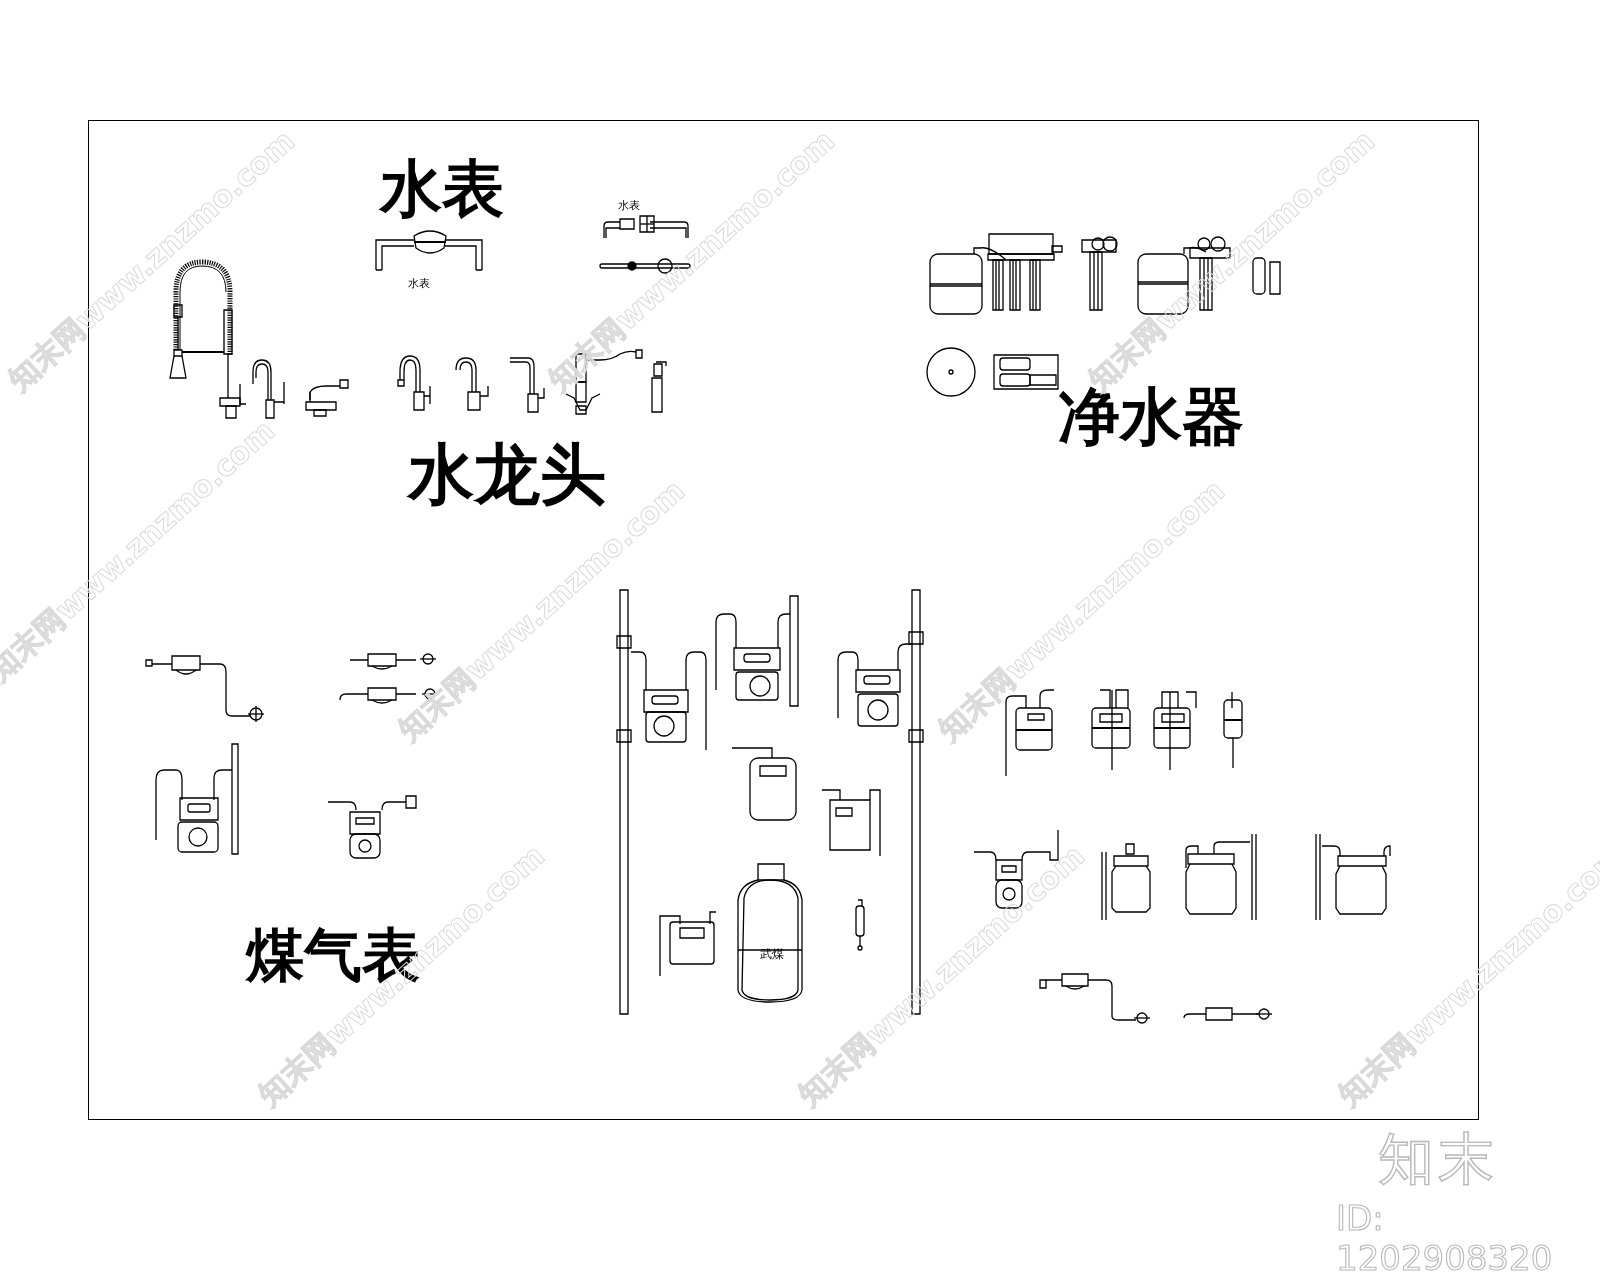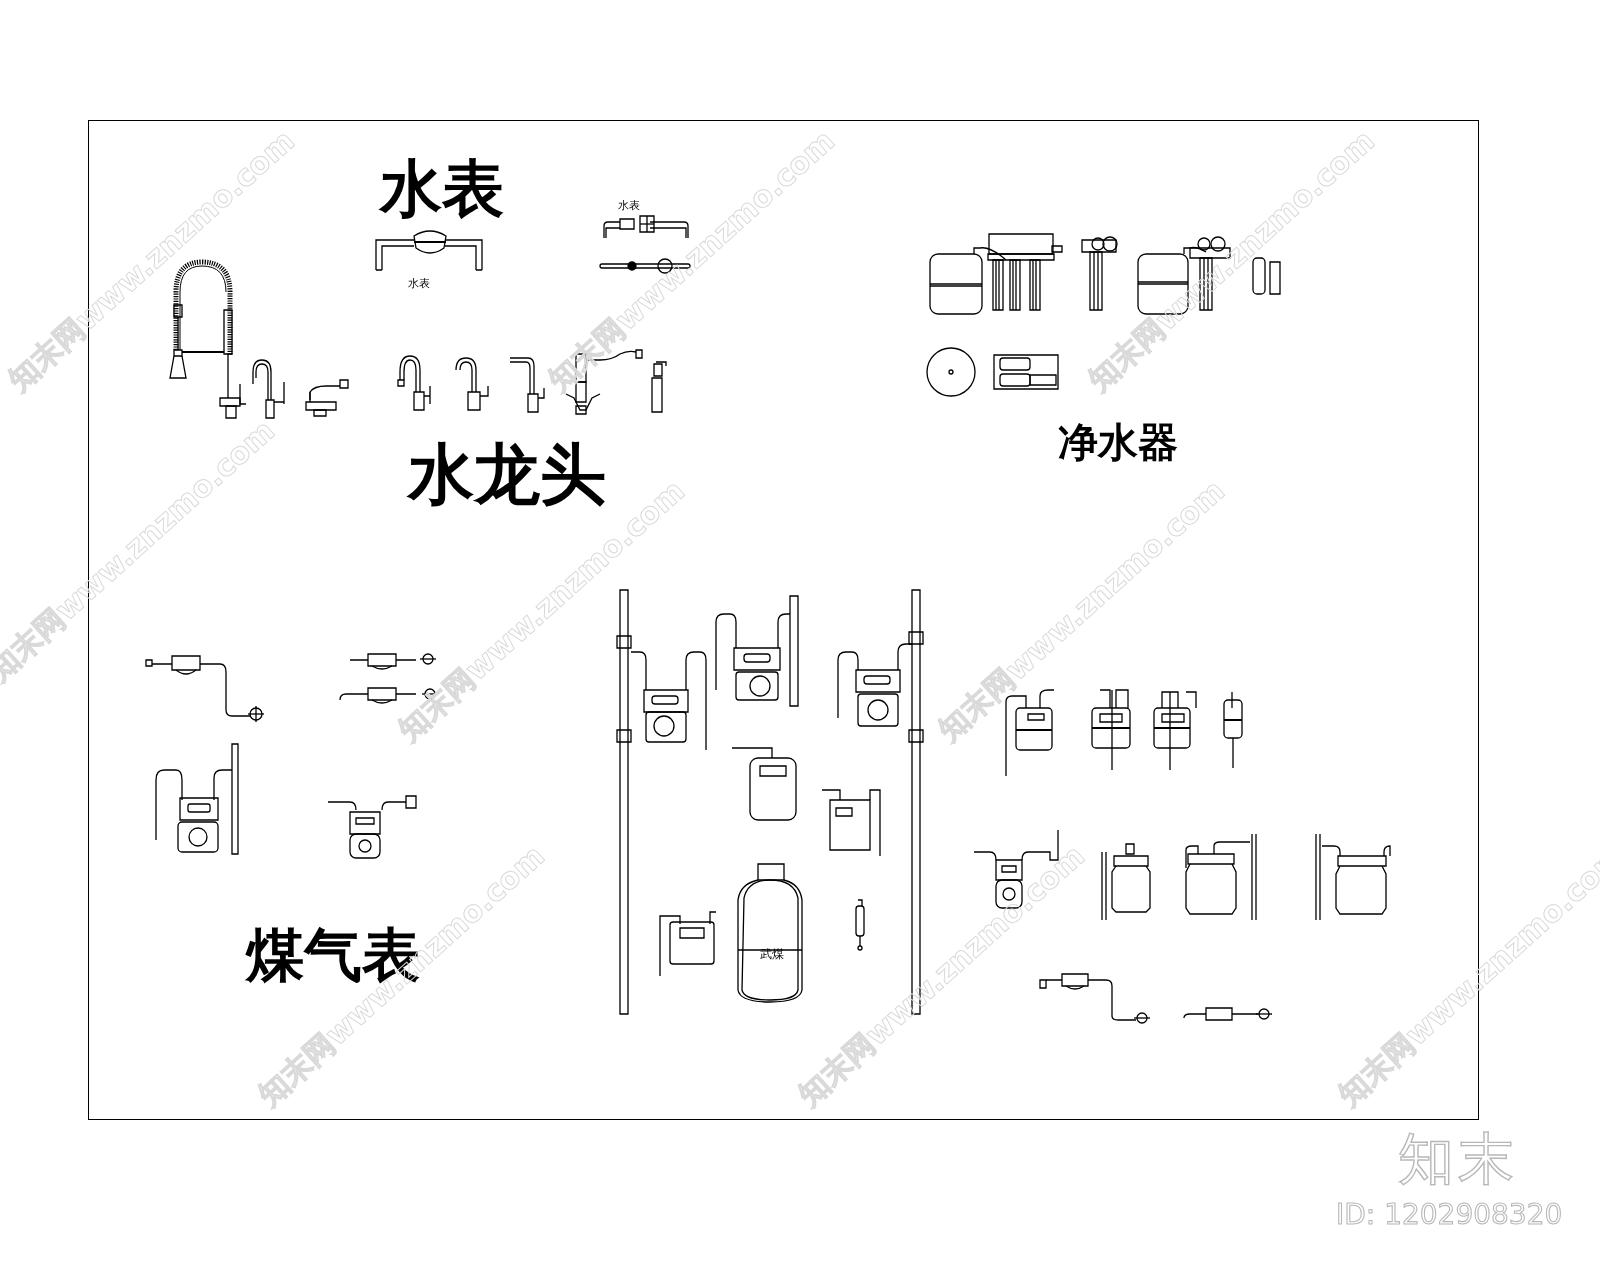--- a/index.html
+++ b/index.html
@@ -3,31 +3,31 @@
 <meta charset="utf-8">
 <style>
   html,body{margin:0;padding:0;background:#ffffff;}
   body{width:1600px;height:1280px;position:relative;overflow:hidden;font-family:"DejaVu Sans",sans-serif;}
   .frame{position:absolute;left:88px;top:120px;width:1391px;height:1000px;border:1.5px solid #000;box-sizing:border-box;}
   .title{position:absolute;color:#000;font-weight:bold;font-family:"DejaVu Sans",sans-serif;line-height:1;white-space:nowrap;}
   .small-label{position:absolute;font-size:11px;color:#000;font-family:"DejaVu Sans",sans-serif;white-space:nowrap;}
   svg.draw{position:absolute;left:0;top:0;width:1600px;height:1280px;}
   svg.draw *{vector-effect:non-scaling-stroke;}
   .wm{position:absolute;color:rgba(0,0,0,0);-webkit-text-stroke:1px #d9d9d9;font-family:"DejaVu Sans",sans-serif;font-weight:bold;font-size:30px;white-space:nowrap;transform-origin:left top;}
-  .brand{position:absolute;left:1378px;top:1122px;font-size:56px;color:transparent;-webkit-text-stroke:1.4px #b8b8b8;font-family:"DejaVu Sans",sans-serif;letter-spacing:4px;margin-left:20px;}
-  .id{position:absolute;left:1336px;top:1198px;font-size:28px;color:transparent;-webkit-text-stroke:1.1px #b8b8b8;font-family:"DejaVu Sans",sans-serif;}
+  .brand{position:absolute;left:1378px;top:1122px;font-size:56px;color:transparent;-webkit-text-stroke:1.4px #b8b8b8;font-family:"DejaVu Sans",sans-serif;letter-spacing:4px;}
+  .id{position:absolute;left:1336px;top:1198px;font-size:34px;color:transparent;-webkit-text-stroke:1.1px #b8b8b8;font-family:"DejaVu Sans",sans-serif;}
 </style>
 </head>
 <body>
 
 <div class="frame"></div>
 
 <div class="title" style="left:380px;top:158px;font-size:62px;">水表</div>
 <div class="title" style="left:364px;top:442px;font-size:66px;margin-left:44px;">水龙头</div>
-<div class="title" style="left:1058px;top:386px;font-size:40px;margin-top:36px;">净水器</div>
+<div class="title" style="left:1058px;top:386px;font-size:62px;">净水器</div>
 <div class="title" style="left:246px;top:926px;font-size:58px;">煤气表</div>
 
 <div class="small-label" style="left:408px;top:276px;">水表</div>
 <div class="small-label" style="left:618px;top:198px;">水表</div>
 <div class="small-label" style="left:760px;top:946px;font-size:12px;">武煤</div>
 
 <svg class="draw" viewBox="0 0 1600 1280" fill="none" stroke="#000" stroke-width="1.3">
 
   <g>
     <path d="M376 270 V240 H414 M445 240 H482 V270 M382 270 V246 H414 M445 246 H476 V270"></path>

